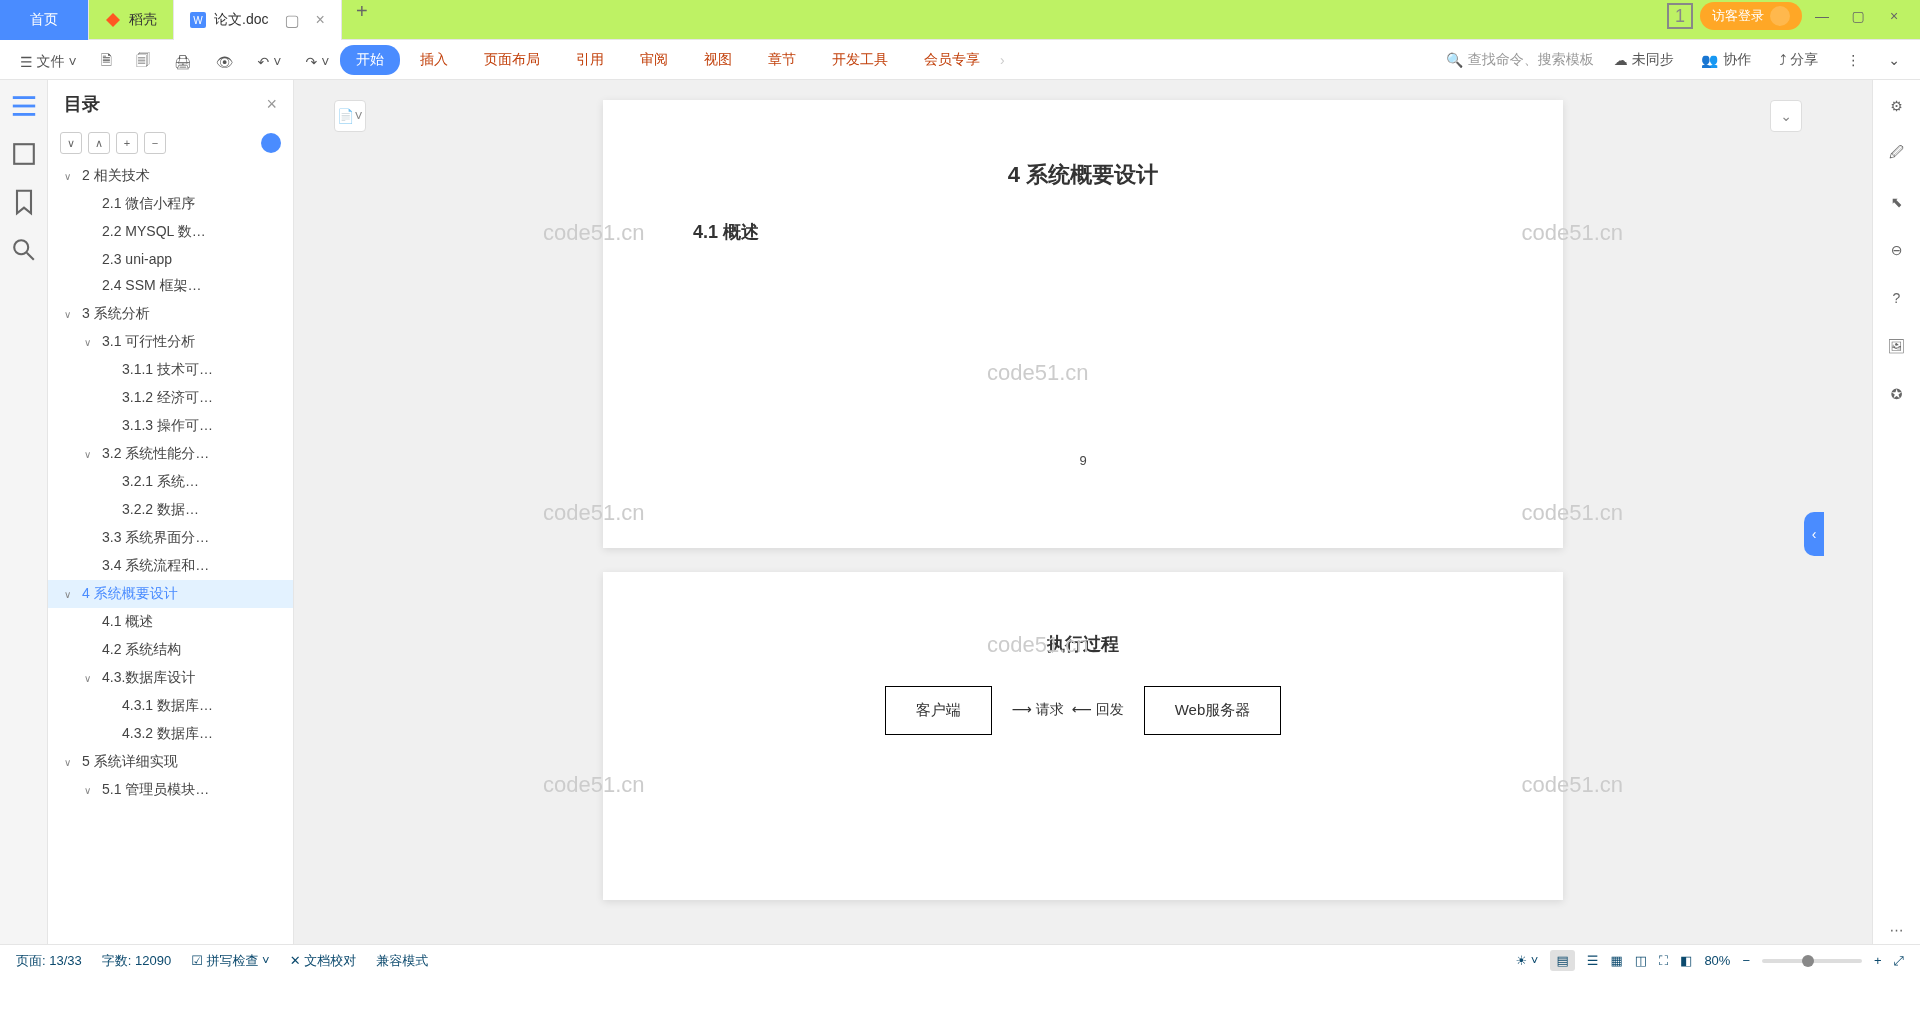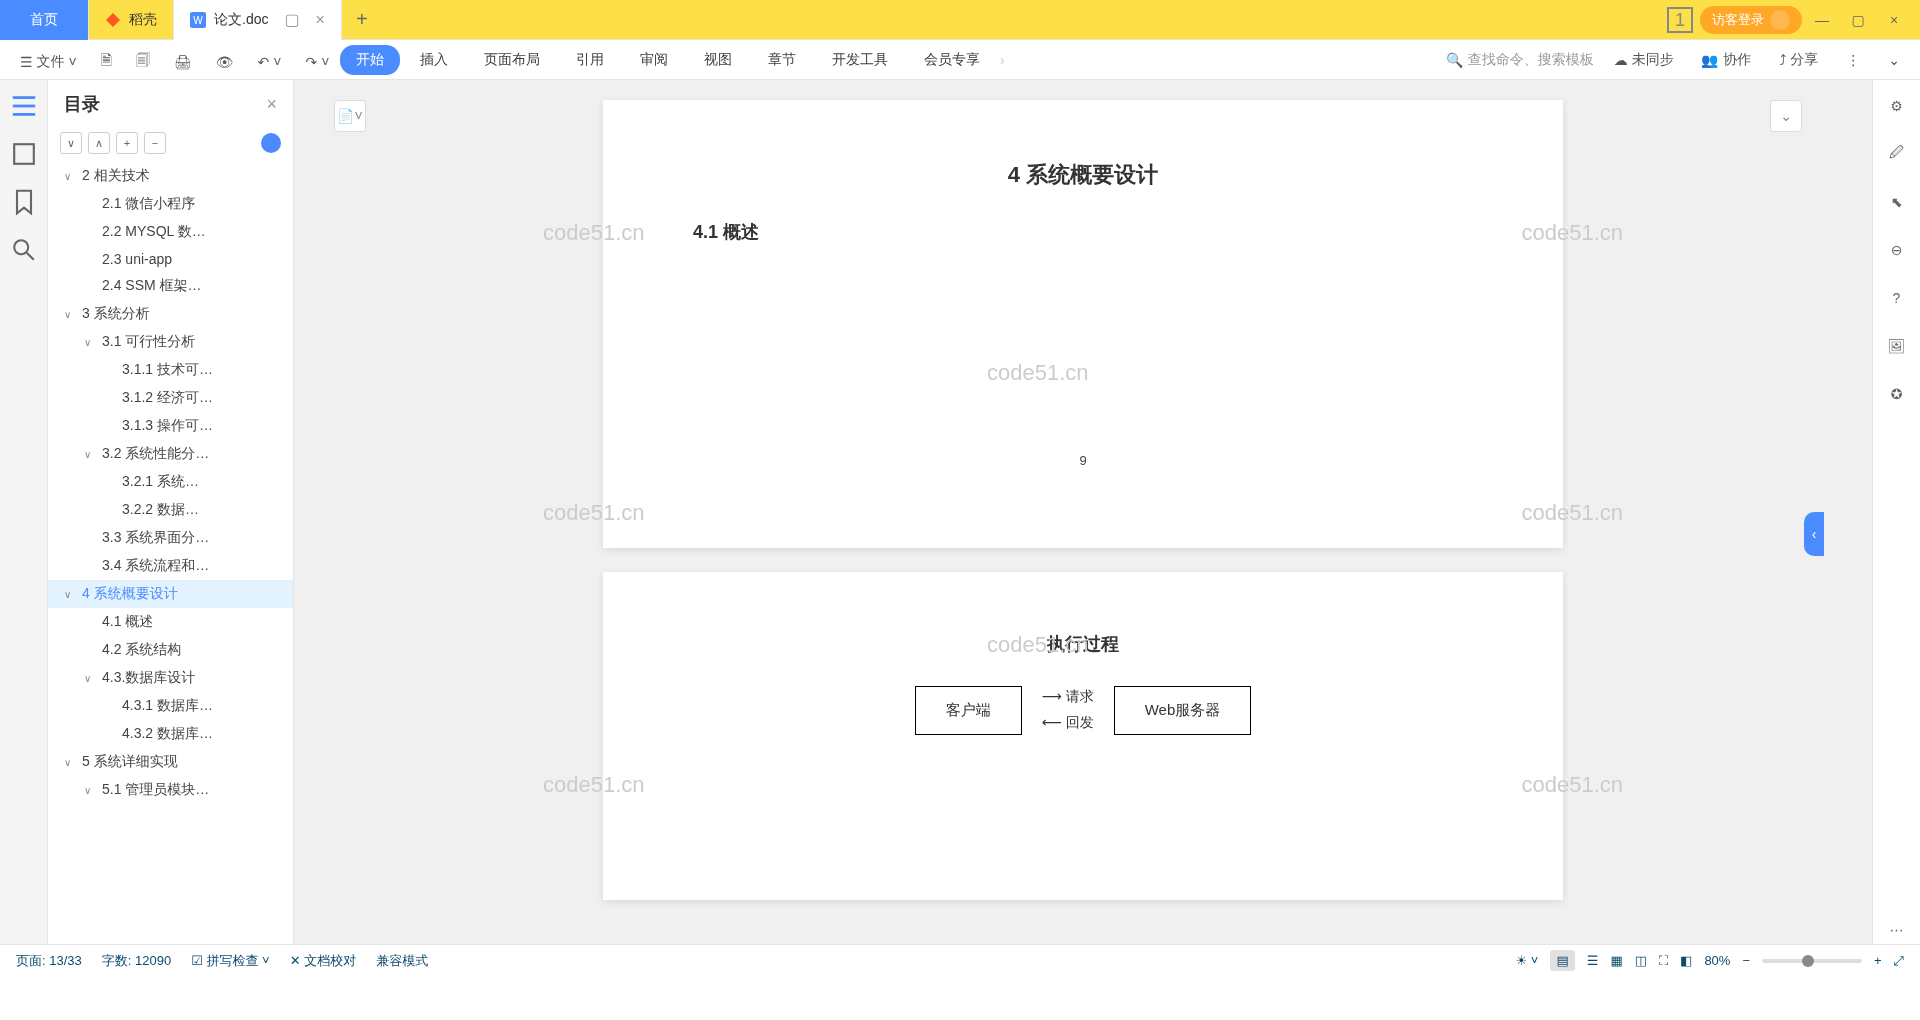--- a/index.html
+++ b/index.html
@@ -1,31 +1,31 @@
 <!DOCTYPE html>
 <html><head>
 <meta charset="utf-8">
 <style>
 *{margin:0;padding:0;box-sizing:border-box;font-family:"Microsoft YaHei",Arial,sans-serif}
 body{width:1920px;height:1020px;background:#fff;overflow:hidden;font-size:14px;color:#333}
-.titlebar{height:40px;display:flex;align-items:center;background:#fde047;border-bottom:1px solid #e5e5e5}
+.titlebar{height:40px;display:flex;align-items:flex-start;background:#bef264;border-bottom:1px solid #e5e5e5}
 .tab{height:40px;display:flex;align-items:center;padding:0 16px;gap:8px;cursor:pointer;border-right:1px solid #e5e5e5}
 .tab.home{background:#4a8cff;color:#fff;padding:0 30px}
 .tab.active{background:#fff}
 .tab-icon{width:16px;height:16px;display:inline-flex;align-items:center;justify-content:center}
 .tab-close{color:#999;font-size:16px;margin-left:8px}
 .tab-add{width:40px;display:flex;align-items:center;justify-content:center;color:#666;font-size:20px}
 .win-controls{margin-left:auto;display:flex;align-items:center;gap:4px;padding-right:10px}
 .win-btn{width:32px;height:32px;display:flex;align-items:center;justify-content:center;color:#666;cursor:pointer}
 .login-badge{background:#ffa726;color:#fff;padding:4px 12px;border-radius:14px;font-size:13px;display:flex;align-items:center;gap:6px}
 .login-avatar{width:20px;height:20px;background:#ffb84d;border-radius:50%}
 .toolbar{height:44px;display:flex;align-items:center;padding:0 12px;gap:8px;border-bottom:1px solid #e5e5e5}
 .tb-btn{height:32px;padding:0 8px;display:flex;align-items:center;gap:4px;color:#555;cursor:pointer;border-radius:4px}
 .ribbon{height:40px;display:flex;align-items:center;padding:0 12px;gap:4px;border-bottom:1px solid #e5e5e5}
-.ribbon-tab{padding:6px 16px;color:#404040;cursor:pointer;border-radius:4px}
+.ribbon-tab{padding:6px 16px;color:#c2410c;cursor:pointer;border-radius:4px}
 .ribbon-tab.active{background:#4a8cff;color:#fff;border-radius:14px}
 .ribbon-right{margin-left:auto;display:flex;align-items:center;gap:12px}
 .search-box{display:flex;align-items:center;color:#999;gap:4px}
 .main{display:flex;height:calc(100% - 124px - 32px)}
 .leftbar{width:48px;background:#f5f5f5;border-right:1px solid #e5e5e5;display:flex;flex-direction:column;align-items:center;padding-top:12px;gap:20px}
 .leftbar-btn{width:28px;height:28px;display:flex;align-items:center;justify-content:center;color:#666;cursor:pointer}
 .leftbar-btn.active{color:#4a8cff}
 .outline{width:246px;border-right:1px solid #e5e5e5;display:flex;flex-direction:column;background:#fff}
 .outline-header{padding:12px 16px;display:flex;align-items:center;justify-content:space-between}
 .outline-title{font-size:18px;font-weight:bold}
@@ -47,21 +47,21 @@
 .page2{height:400px}
 .doc-h1{text-align:center;font-size:22px;font-weight:bold;margin-bottom:30px}
 .doc-h2{font-size:18px;font-weight:bold;margin-bottom:20px}
 .doc-p{font-size:15px;line-height:2.2;text-align:justify;text-indent:2em}
 .watermark{position:absolute;color:#ccc;font-size:22px;pointer-events:none}
 .red-overlay{position:absolute;left:50%;top:50%;transform:translate(-50%,-50%);color:#ff3333;font-size:36px;font-weight:500;font-family:"SimSun",serif;white-space:nowrap}
 .pagenum{position:absolute;bottom:80px;left:50%;transform:translateX(-50%);font-size:13px;color:#444}
 .diagram-title{text-align:center;font-size:18px;font-weight:bold;margin-bottom:30px}
 .diagram{display:flex;align-items:center;justify-content:center;gap:20px}
 .dbox{border:1.5px solid #000;padding:14px 30px;font-size:15px;background:#fff}
-.darrows{display:flex;flex-direction:column;gap:8px;align-items:center;font-size:14px}
+.darrows{display:flex;flex-direction:row;gap:8px;align-items:center;font-size:14px}
 .floating-btn{position:absolute;width:32px;height:32px;background:#fff;border:1px solid #ddd;border-radius:4px;display:flex;align-items:center;justify-content:center;color:#888;cursor:pointer}
 .rightbar{width:48px;border-left:1px solid #e5e5e5;display:flex;flex-direction:column;align-items:center;padding-top:12px;gap:20px;background:#fff}
 .rightbar-btn{width:28px;height:28px;display:flex;align-items:center;justify-content:center;color:#666;cursor:pointer}
 .side-handle{position:absolute;right:48px;top:50%;width:20px;height:44px;background:#4a8cff;border-radius:10px 0 0 10px;display:flex;align-items:center;justify-content:center;color:#fff;cursor:pointer}
 .statusbar{height:32px;border-top:1px solid #e5e5e5;display:flex;align-items:center;padding:0 16px;gap:20px;font-size:13px;color:#0c4a6e;background:#fff}
 .status-right{margin-left:auto;display:flex;align-items:center;gap:12px}
 .zoom-slider{width:100px;height:4px;background:#ddd;border-radius:2px;position:relative}
 .zoom-thumb{position:absolute;left:40%;top:-4px;width:12px;height:12px;background:#888;border-radius:50%}
 svg{width:100%;height:100%}
 </style>

